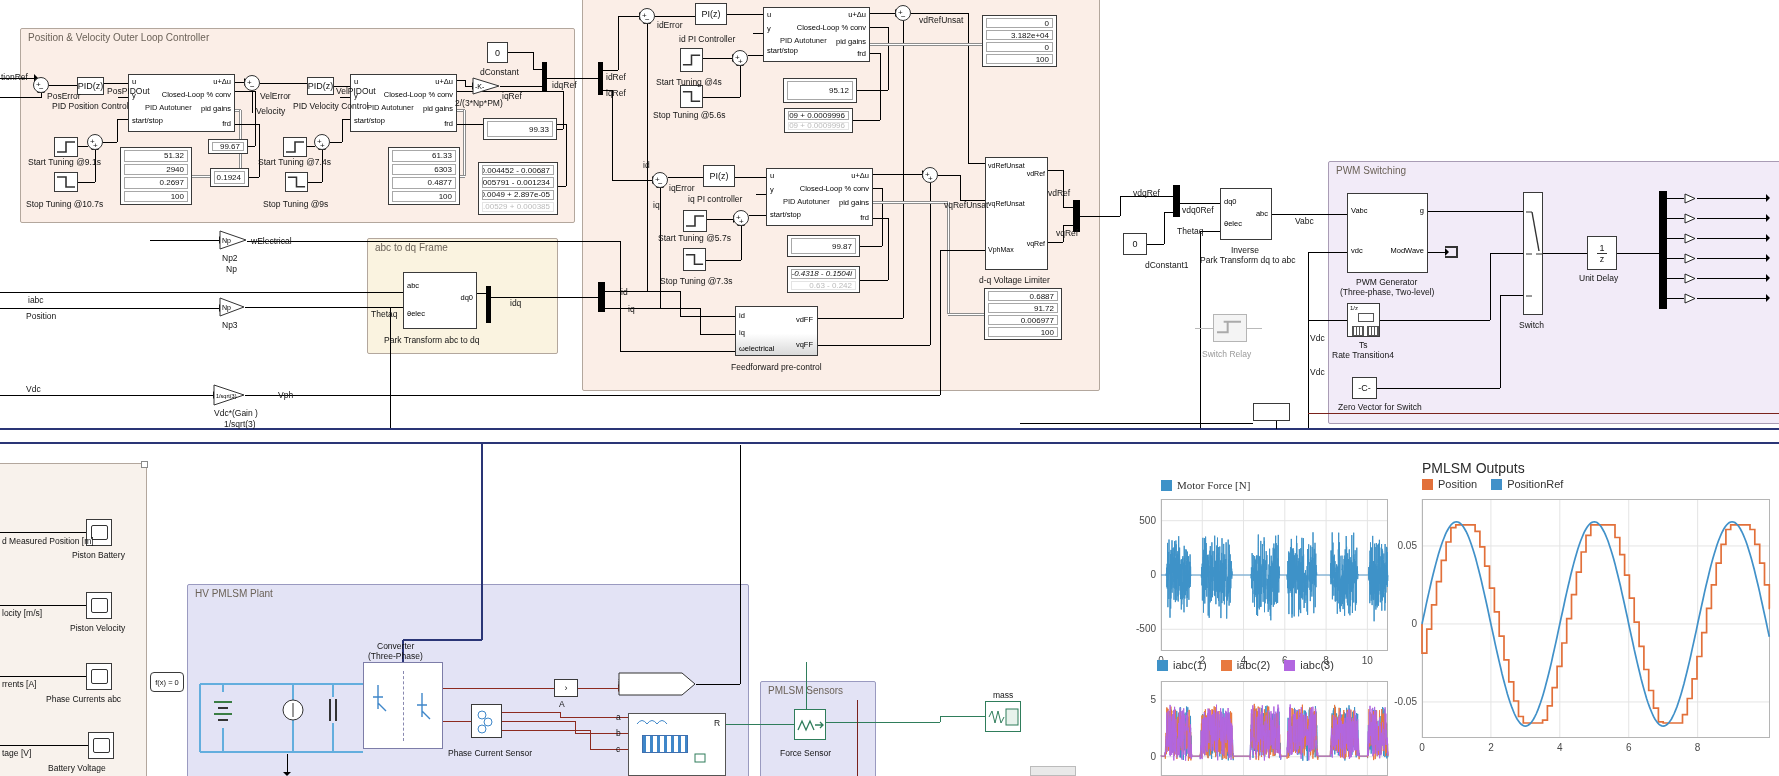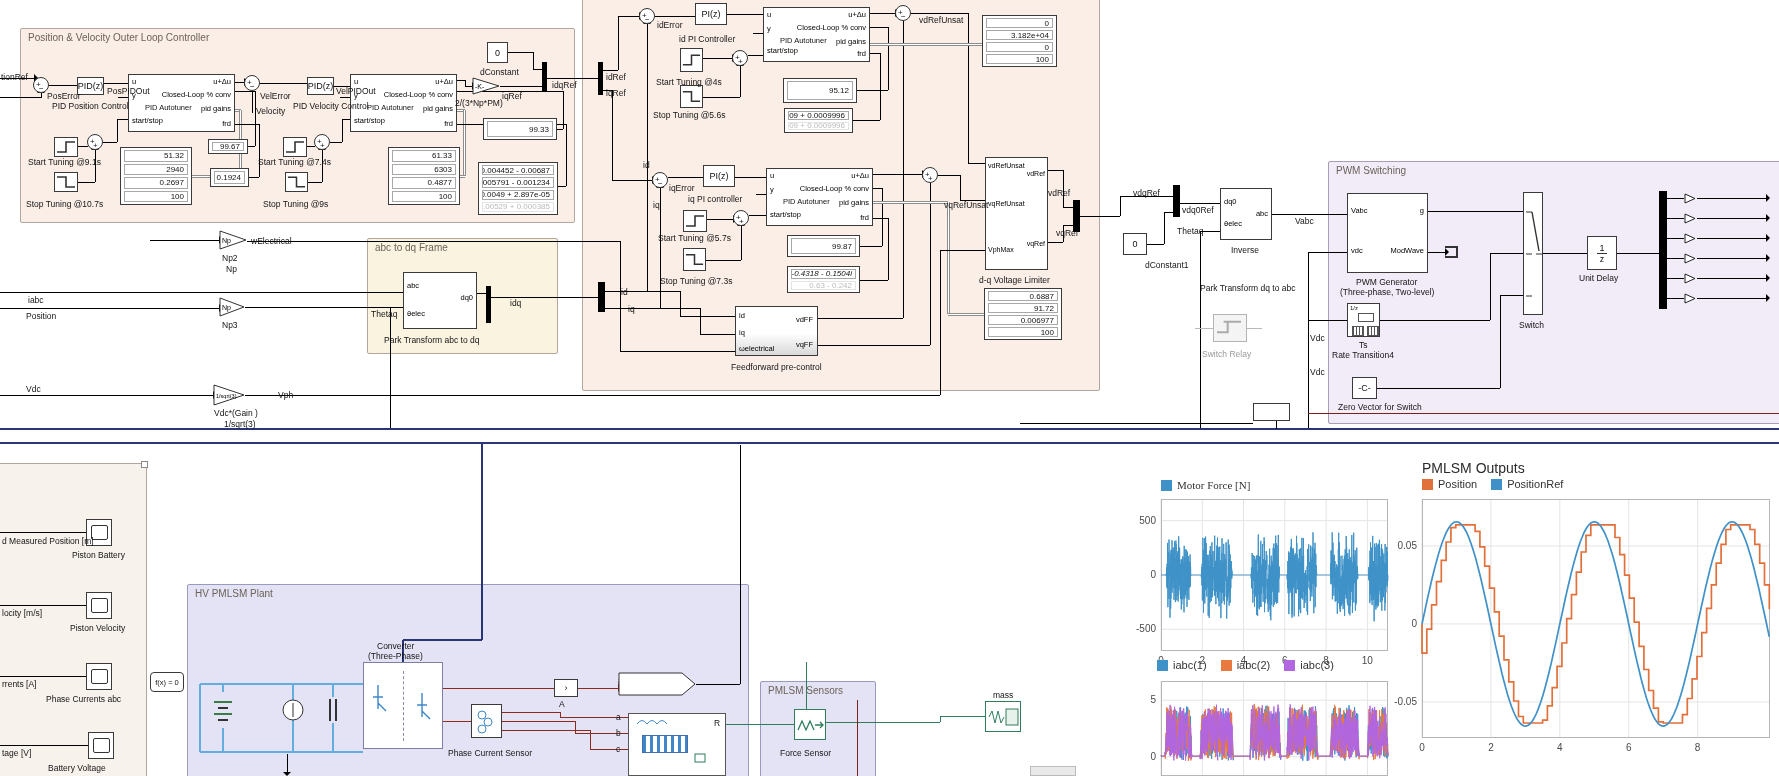--- a/index.html
+++ b/index.html
@@ -838,21 +838,21 @@
     <span class="lbl" style="position: absolute; left: 628px; top: 304px;">iq</span>
     <span class="lbl" style="position: absolute; left: 731px; top: 362px;">Feedforward pre-control</span>
     <span class="lbl" style="position: absolute; left: 979px; top: 275px;">d-q Voltage Limiter</span>
     <span class="lbl" style="position: absolute; left: 1048px; top: 188px;">vdRef</span>
     <span class="lbl" style="position: absolute; left: 1056px; top: 228px;">vqRef</span>
     <span class="lbl" style="position: absolute; left: 1133px; top: 188px;">vdqRef</span>
     <span class="lbl" style="position: absolute; left: 1182px; top: 205px;">vdq0Ref</span>
     <span class="lbl" style="position: absolute; left: 1177px; top: 226px;">Thetaq</span>
     <span class="lbl" style="position: absolute; left: 1111px; top: 260px; margin-left: 34px;">dConstant1</span>
     <span class="lbl" style="position: absolute; left: 1231px; top: 245px;">Inverse</span>
-    <span class="lbl" style="position: absolute; left: 1200px; top: 255px; margin-top: 28px;">Park Transform dq to abc</span>
+    <span class="lbl" style="position: absolute; left: 1200px; top: 255px;">Park Transform dq to abc</span>
     <span class="lbl" style="position: absolute; left: 1295px; top: 216px;">Vabc</span>
     <span class="lbl" style="position: absolute; left: 1356px; top: 277px;">PWM Generator</span>
     <span class="lbl" style="position: absolute; left: 1340px; top: 287px;">(Three-phase, Two-level)</span>
     <span class="lbl" style="position: absolute; left: 1359px; top: 340px;">Ts</span>
     <span class="lbl" style="position: absolute; left: 1332px; top: 350px;">Rate Transition4</span>
     <span class="lbl" style="position: absolute; left: 1310px; top: 333px;">Vdc</span>
     <span class="lbl" style="position: absolute; left: 1310px; top: 367px;">Vdc</span>
     <span class="lbl" style="position: absolute; left: 1519px; top: 320px;">Switch</span>
     <span class="lbl" style="position: absolute; left: 1579px; top: 273px;">Unit Delay</span>
     <span class="lbl gray" style="position: absolute; left: 1202px; top: 349px;">Switch Relay</span>

